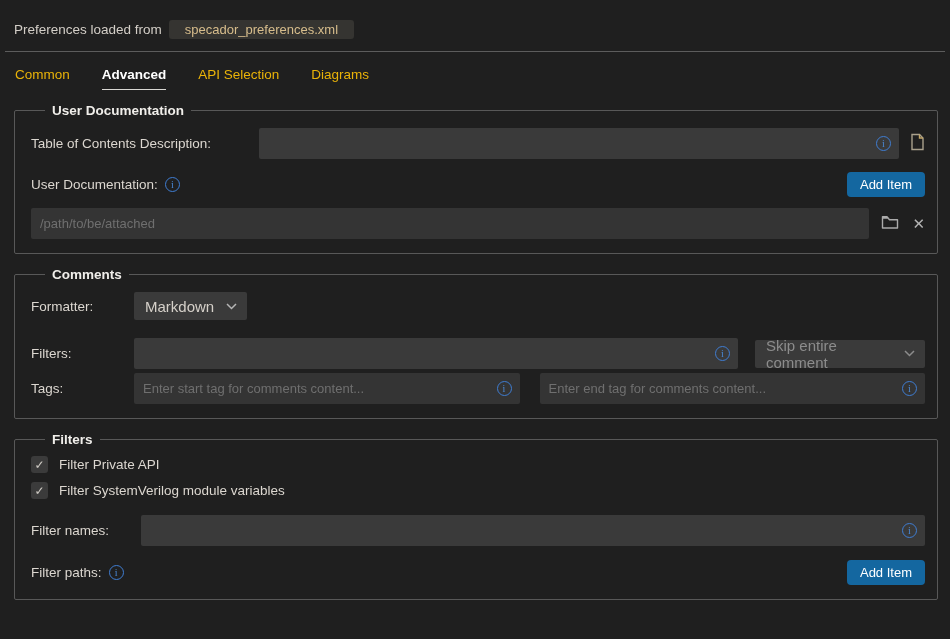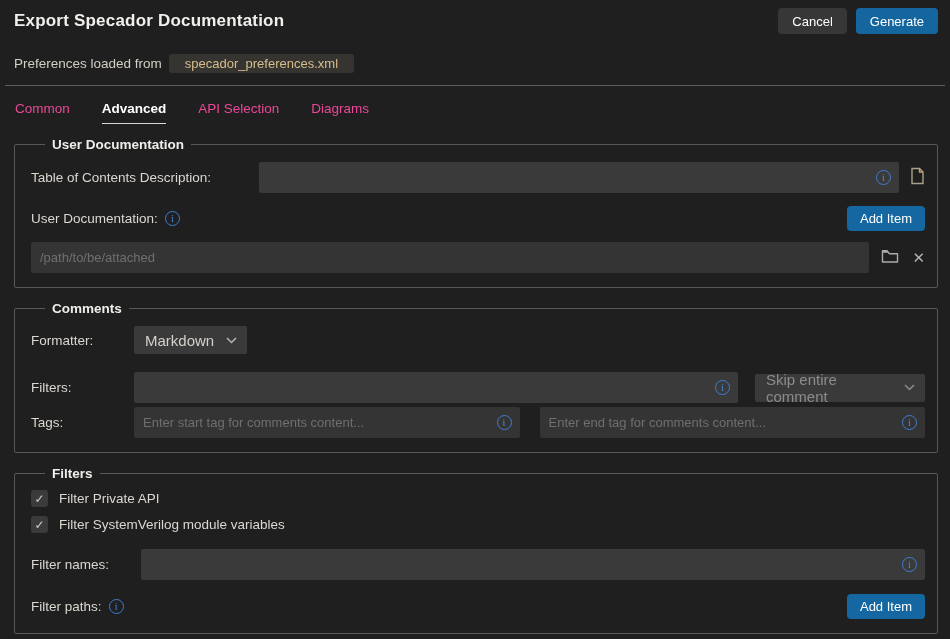--- a/index.html
+++ b/index.html
@@ -28,21 +28,21 @@
   
   .prefs { margin-top:20px; display:flex; align-items:center; color:#d3cec7; }
   .chip {
     margin-left:7px; background:#353431; color:#d7bd8c;
     padding:2px 16px; border-radius:3px; font-size:13px;
   }
   .separator { border-top:1px solid #5c5c5c; margin:12px -7px 0 -9px; }
 
   
   .tabs { display:flex; gap:32px; margin-top:15px; padding-left:1px; }
-  .tab { color:#ec4899; padding-bottom:7px; cursor:pointer; font-size:13.5px; }
+  .tab { color:#eab308; padding-bottom:7px; cursor:pointer; font-size:13.5px; }
   .tab.active { color:#ffffff; font-weight:600; border-bottom:1.5px solid #d9d7d3; }
 
   
   fieldset {
     border:1px solid #585858; border-radius:2px;
     margin-top:13px; padding:4px 12px 14px 16px;
   }
   legend {
     font-weight:bold; color:#f0eeea; font-size:13.5px;
     padding:0 7px; margin-left:14px;
@@ -98,27 +98,20 @@
     background:#1467a0; color:#fff; font-family:inherit; font-size:13px; cursor:pointer;
     display:inline-flex; align-items:center;
   }
   .ml-auto { margin-left:auto; }
 </style>
 </head>
 <body>
 
 <div class="page">
 
-  <div class="header">
-    <div class="title">Export Specador Documentation</div>
-    <div class="header-buttons">
-      <button class="btn btn-gray">Cancel</button>
-      <button class="btn btn-blue">Generate</button>
-    </div>
-  </div>
 
   <div class="prefs">
     <span>Preferences loaded from</span>
     <span class="chip">specador_preferences.xml</span>
   </div>
 
   <div class="separator"></div>
 
   <div class="tabs">
     <div class="tab">Common</div>

